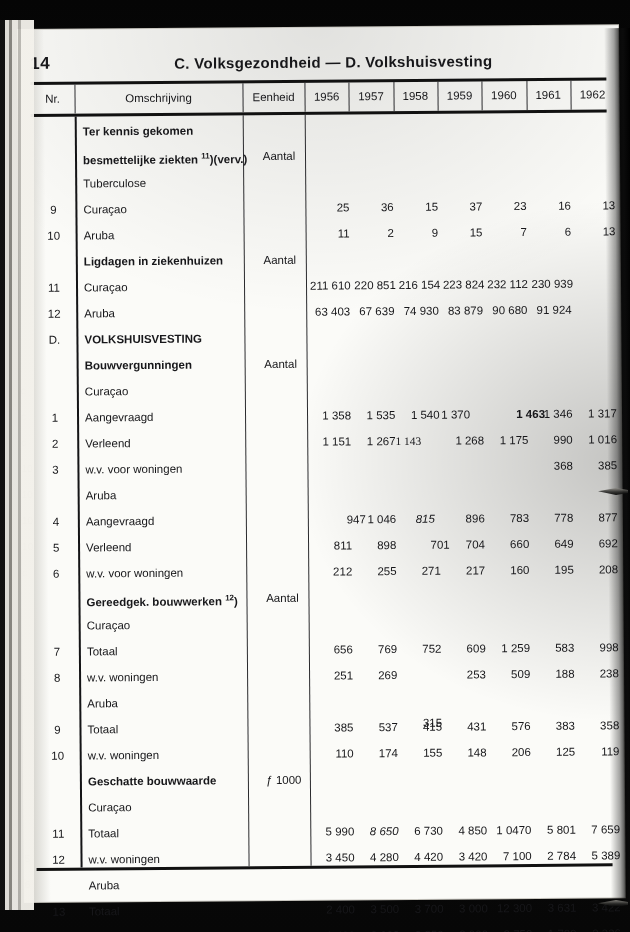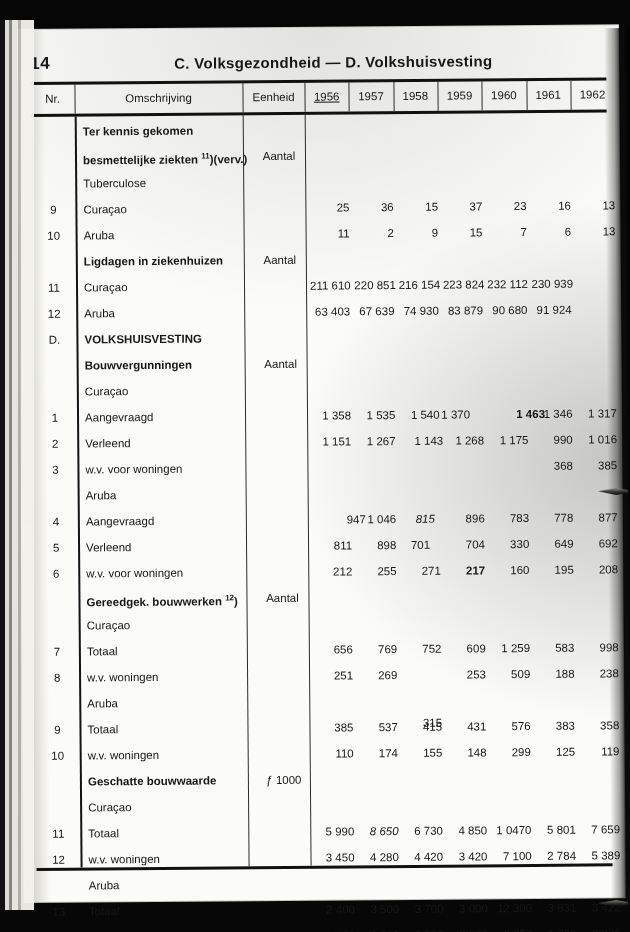--- a/index.html
+++ b/index.html
@@ -105,21 +105,21 @@
           <div class="vr-body" style="left: 507.5px; top: 55px; height: 29px;"></div>
           <div class="vr-body" style="left: 551.8px; top: 55px; height: 29px;"></div>
           <div class="vr-body heavy" style="left: 56px; top: 87px; height: 751px;"></div>
           <div class="vr-body" style="left: 224px; top: 87px; height: 751px;"></div>
           <div class="vr-body" style="left: 286px; top: 87px; height: 751px;"></div>
         </div>
       <div id="headcells">
           <div class="cell" style="left: 12px; width: 44px; top: 55px; position: absolute; height: 29px; line-height: 29px; text-align: center; font-size: 11.5px;">Nr.</div>
           <div class="cell" style="left: 56px; width: 168px; top: 55px; position: absolute; height: 29px; line-height: 29px; text-align: center; font-size: 11.5px;">Omschrijving</div>
           <div class="cell" style="left: 224px; width: 62px; top: 55px; position: absolute; height: 29px; line-height: 29px; text-align: center; font-size: 11.5px;">Eenheid</div>
-          <div class="cell" style="left: 286px; width: 44.3px; top: 55px; position: absolute; height: 29px; line-height: 29px; text-align: center; font-size: 11.5px; text-decoration: underline;">1956</div>
+          <div class="cell" style="left: 286px; width: 44.3px; top: 55px; position: absolute; height: 29px; line-height: 29px; text-align: center; font-size: 11.5px;">1956</div>
           <div class="cell" style="left: 330.3px; width: 44.3px; top: 55px; position: absolute; height: 29px; line-height: 29px; text-align: center; font-size: 11.5px;">1957</div>
           <div class="cell" style="left: 374.6px; width: 44.3px; top: 55px; position: absolute; height: 29px; line-height: 29px; text-align: center; font-size: 11.5px;">1958</div>
           <div class="cell" style="left: 418.9px; width: 44.3px; top: 55px; position: absolute; height: 29px; line-height: 29px; text-align: center; font-size: 11.5px;">1959</div>
           <div class="cell" style="left: 463.2px; width: 44.3px; top: 55px; position: absolute; height: 29px; line-height: 29px; text-align: center; font-size: 11.5px;">1960</div>
           <div class="cell" style="left: 507.5px; width: 44.3px; top: 55px; position: absolute; height: 29px; line-height: 29px; text-align: center; font-size: 11.5px;">1961</div>
           <div class="cell" style="left: 551.8px; width: 44.3px; top: 55px; position: absolute; height: 29px; line-height: 29px; text-align: center; font-size: 11.5px;">1962</div>
         </div>
       <div id="body">
           <div class="row" style="top: 89px;">
             <div class="nr"></div>
@@ -213,21 +213,21 @@
             <div class="val" style="left: 472px; width: 40px; font-weight: bold;">1 463</div>
             <div class="val" style="left: 499.5px; width: 40px;">1 346</div>
             <div class="val" style="left: 543.8px; width: 40px;">1 317</div>
           </div>
           <div class="row" style="top: 401px;">
             <div class="nr">2</div>
             <div class="desc">Verleend</div>
             <div class="unit"></div>
             <div class="val" style="left: 278px; width: 40px;">1 151</div>
             <div class="val" style="left: 322.3px; width: 40px;">1 267</div>
-            <div class="val" style="left: 370px; width: 40px;">1 143</div>
+            <div class="val" style="left: 348px; width: 40px; font-family: Liberation Serif, serif;">1 143</div>
             <div class="val" style="left: 410.9px; width: 40px;">1 268</div>
             <div class="val" style="left: 455.2px; width: 40px;">1 175</div>
             <div class="val" style="left: 499.5px; width: 40px;">990</div>
             <div class="val" style="left: 543.8px; width: 40px;">1 016</div>
           </div>
           <div class="row" style="top: 427px;">
             <div class="nr">3</div>
             <div class="desc">w.v.  voor  woningen</div>
             <div class="unit"></div>
             <div class="val" style="left: 499.5px; width: 40px;">368</div>
@@ -249,34 +249,34 @@
             <div class="val" style="left: 455.2px; width: 40px;">783</div>
             <div class="val" style="left: 499.5px; width: 40px;">778</div>
             <div class="val" style="left: 543.8px; width: 40px;">877</div>
           </div>
           <div class="row" style="top: 505px;">
             <div class="nr">5</div>
             <div class="desc">Verleend</div>
             <div class="unit"></div>
             <div class="val" style="left: 278px; width: 40px;">811</div>
             <div class="val" style="left: 322.3px; width: 40px;">898</div>
-            <div class="val" style="left: 356px; width: 40px;">701</div>
+            <div class="val" style="left: 386px; width: 40px; text-align: center;">701</div>
             <div class="val" style="left: 410.9px; width: 40px;">704</div>
-            <div class="val" style="left: 455.2px; width: 40px;">330</div>
+            <div class="val" style="left: 455.2px; width: 40px;">660</div>
             <div class="val" style="left: 499.5px; width: 40px;">649</div>
             <div class="val" style="left: 543.8px; width: 40px;">692</div>
           </div>
           <div class="row" style="top: 531px;">
             <div class="nr">6</div>
             <div class="desc">w.v.  voor  woningen</div>
             <div class="unit"></div>
             <div class="val" style="left: 278px; width: 40px;">212</div>
             <div class="val" style="left: 322.3px; width: 40px;">255</div>
             <div class="val" style="left: 366.6px; width: 40px;">271</div>
-            <div class="val" style="left: 410.9px; width: 40px; font-weight: bold;">217</div>
+            <div class="val" style="left: 410.9px; width: 40px;">217</div>
             <div class="val" style="left: 455.2px; width: 40px;">160</div>
             <div class="val" style="left: 499.5px; width: 40px;">195</div>
             <div class="val" style="left: 543.8px; width: 40px;">208</div>
           </div>
           <div class="row" style="top: 557px;">
             <div class="nr"></div>
             <div class="desc b">Gereedgek. bouwwerken <sup>12</sup>)</div>
             <div class="unit">Aantal</div>
           </div>
           <div class="row" style="top: 583px;">
@@ -326,21 +326,21 @@
             <div class="val" style="left: 543.8px; width: 40px;">358</div>
           </div>
           <div class="row" style="top: 713px;">
             <div class="nr">10</div>
             <div class="desc">w.v. woningen</div>
             <div class="unit"></div>
             <div class="val" style="left: 278px; width: 40px;">110</div>
             <div class="val" style="left: 322.3px; width: 40px;">174</div>
             <div class="val" style="left: 366.6px; width: 40px;">155</div>
             <div class="val" style="left: 410.9px; width: 40px;">148</div>
-            <div class="val" style="left: 455.2px; width: 40px;">299</div>
+            <div class="val" style="left: 455.2px; width: 40px;">206</div>
             <div class="val" style="left: 499.5px; width: 40px;">125</div>
             <div class="val" style="left: 543.8px; width: 40px;">119</div>
           </div>
           <div class="row" style="top: 739px;">
             <div class="nr"></div>
             <div class="desc b">Geschatte bouwwaarde</div>
             <div class="unit">ƒ 1000</div>
           </div>
           <div class="row" style="top: 765px;">
             <div class="nr"></div>

